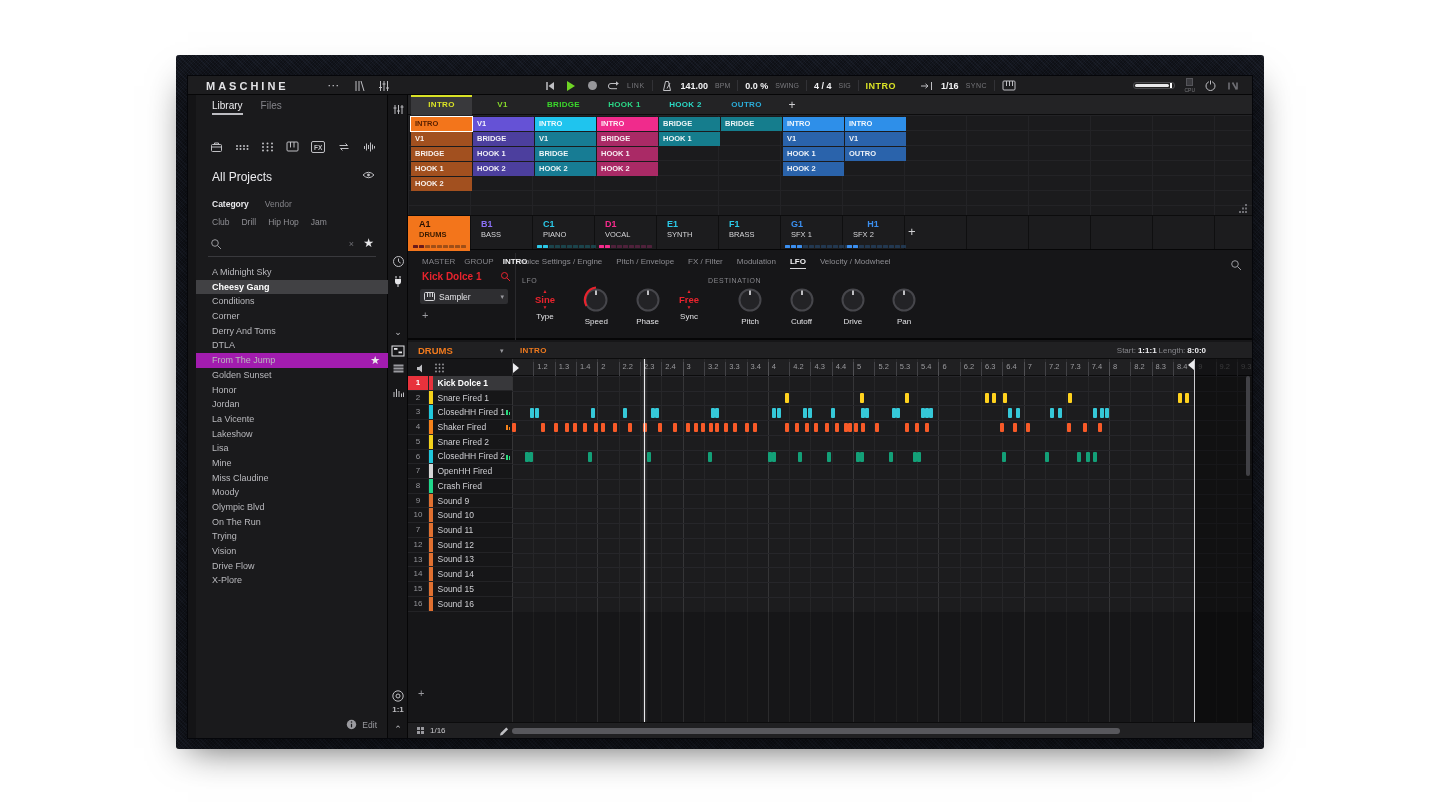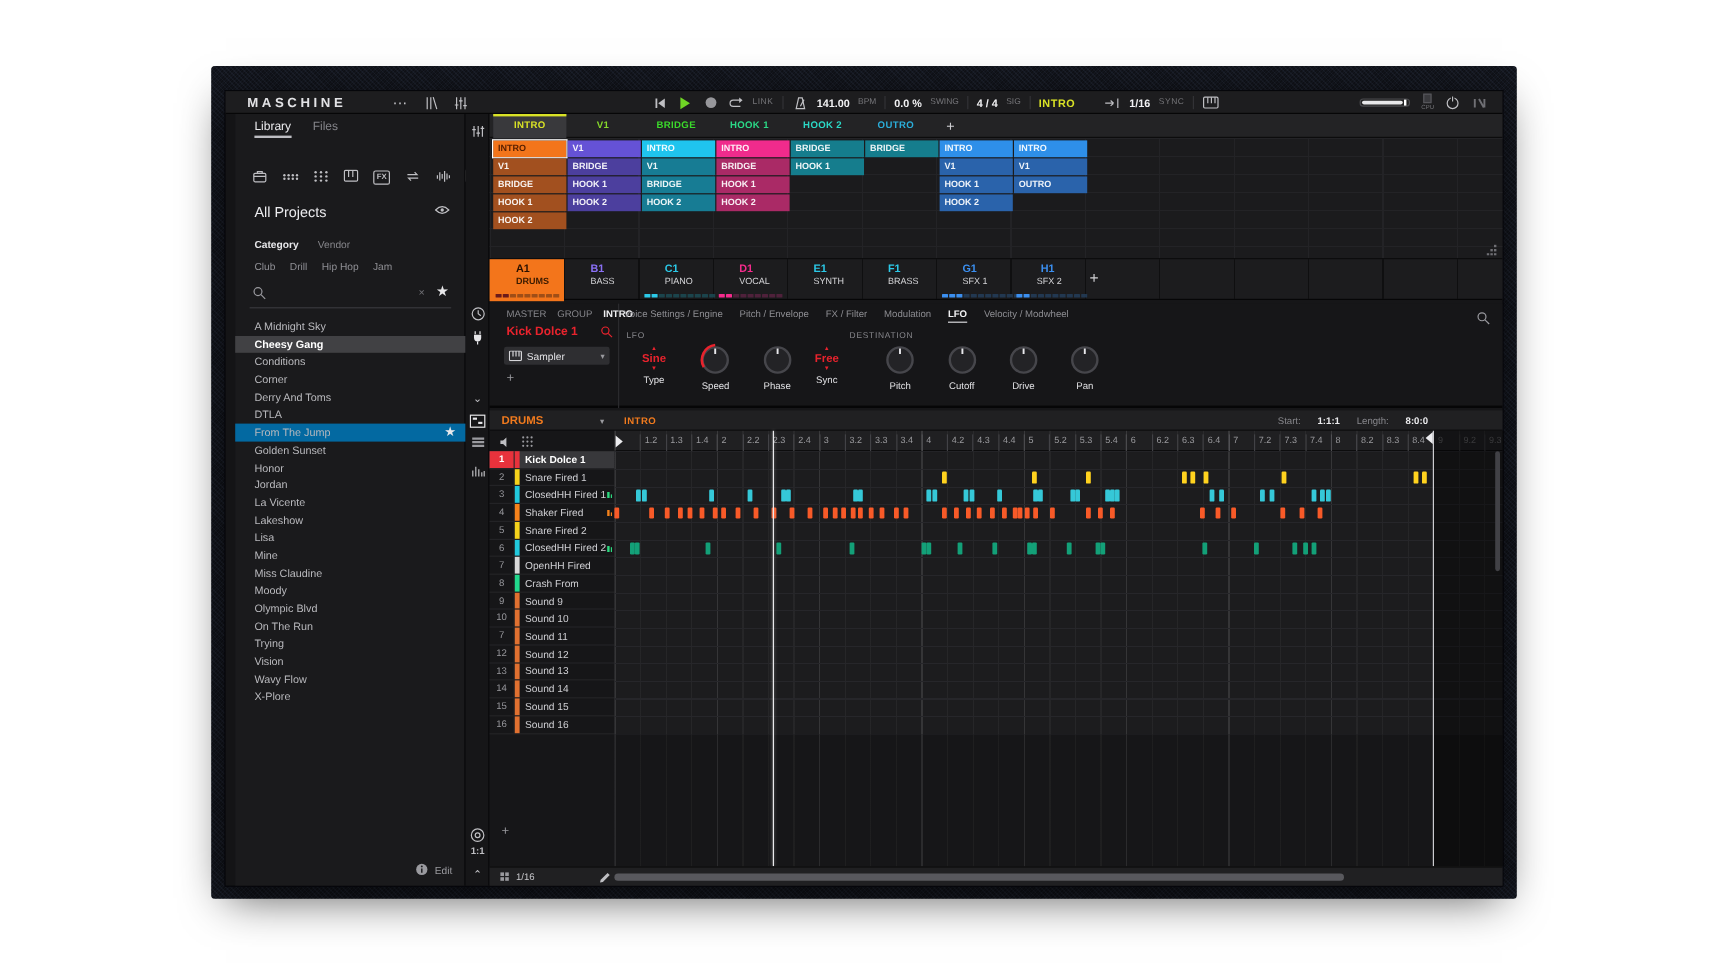--- a/index.html
+++ b/index.html
@@ -41,36 +41,36 @@
 .sb-filter .active{color:#e8e8eb;font-weight:bold}
 .sb-filter .idle{color:#85858a}
 .sb-tags{position:absolute;left:16px;top:122px;display:flex;gap:12px;font-size:8.5px;color:#8f8f94}
 .sb-search{position:absolute;left:12px;top:138px;width:168px;height:24px;border-bottom:1px solid #39393d}
 .sb-search .mag{position:absolute;left:2px;top:5px}
 .sb-search .clr{position:absolute;right:22px;top:6px;color:#6f6f74;font-size:9px}
 .sb-search .fav{position:absolute;right:2px;top:3px;color:#e8e8ea;font-size:12px}
 .sb-list{position:absolute;left:0;top:170px;width:192px}
 .sb-row{height:14.7px;line-height:14.7px;padding-left:16px;color:#b9b9bd;font-size:9px;position:relative;white-space:nowrap}
 .sb-row.sel{background:#414144;color:#fff;font-weight:bold}
-.sb-row.hl{background:#0369a1}
+.sb-row.hl{background:#a21caf}
 .sb-row .rowstar{position:absolute;right:8px;top:0;color:#e9e9ec;font-size:11px}
 .sb-edit{position:absolute;right:10px;bottom:8px;display:flex;align-items:center;gap:5px;color:#9a9a9f;font-size:8.5px}
 
 .icon-strip{position:absolute;left:200px;top:19px;width:20px;height:643px;background:#161618;border-right:1px solid #060607}
 .strip-ic{position:absolute;left:0;width:20px;display:flex;justify-content:center}
 
 .main{position:absolute;left:220px;top:19px;width:844px;height:643px;background:#161618}
 .scene-tabs{position:absolute;left:0;top:0;width:844px;height:20px;background:#232325;border-bottom:1px solid #0c0c0d;display:flex}
 .scene-tab{width:61px;height:20px;font-size:8px;font-weight:bold;text-align:center;padding-top:5px;letter-spacing:.3px}
 .scene-tab.active{background:#39393c;border-top:2px solid #d9e226;padding-top:3px}
 .scene-add{width:30px;text-align:center;color:#cfcfd2;font-size:12px;padding-top:3px}
 .pattern-grid{position:absolute;left:0;top:20px;width:844px;height:100px;background:#1b1b1d;background-image:repeating-linear-gradient(to bottom,#232326 0 1px,transparent 1px 15px),repeating-linear-gradient(to right,#232326 0 1px,transparent 1px 62px)}
 .pcell{position:absolute;height:14px;width:61px;font-size:7.5px;font-weight:bold;color:rgba(255,255,255,.92);padding:2px 0 0 4px;white-space:nowrap;overflow:hidden}
 .group-row{position:absolute;left:0;top:120px;width:844px;height:35px;background:#1c1c1e;border-top:1px solid #0c0c0d;border-bottom:1px solid #060607;background-image:repeating-linear-gradient(to right,#0f0f10 0 1px,transparent 1px 62px)}
-.gslot{position:absolute;top:0;width:62px;height:35px;padding:3px 22px}
+.gslot{position:absolute;top:0;width:62px;height:35px;padding:3px 11px}
 .gslot .gid{font-size:9px;font-weight:bold}
 .gslot .gname{font-size:7.5px;color:#d6d6d9;margin-top:1px;white-space:nowrap}
 .gdots{position:absolute;left:5px;bottom:3px;display:flex;gap:1.5px}
 .gdot{width:4.5px;height:3px;border-radius:.5px}
 .group-add{position:absolute;left:500px;top:8px;font-size:13px;color:#cfcfd2}
 
 .control{position:absolute;left:0;top:158px;width:844px;height:87px;background:#161618;border-bottom:2px solid #060607}
 .ctl-left{position:absolute;left:4px;top:0;width:104px;height:87px;border-right:1px solid #2a2a2d}
 .scope-tabs{position:absolute;left:10px;top:4px;display:flex;gap:9px;font-size:8px;color:#85858a}
 .scope-tabs .active{color:#f0f0f2;font-weight:bold}
@@ -86,21 +86,21 @@
 .param .plabel{font-size:8px;color:#e0e0e3;margin-top:2px}
 .param .pval{color:#e8232d;font-size:9.5px;font-weight:bold;line-height:11px}
 .param .arrow{color:#e8232d;font-size:5px;line-height:5px}
 .ctl-mag{position:absolute;right:10px;top:6px}
 
 .editor{position:absolute;left:0;top:247px;width:844px;height:396px;background:#161618}
 .ed-header{position:absolute;left:0;top:0;width:844px;height:17px;background:#202022;border-bottom:1px solid #0c0c0d}
 .ed-group{position:absolute;left:10px;top:3px;font-size:9.5px;font-weight:bold;color:#f07a1e}
 .ed-group-dd{position:absolute;left:92px;top:5px;color:#9a9a9f;font-size:7px}
 .ed-pattern{position:absolute;left:112px;top:4px;font-size:8px;font-weight:bold;color:#f07a1e;letter-spacing:.4px}
-.ed-startlen{position:absolute;right:62px;top:4px;font-size:8px;color:#87878c;display:flex;gap:14px}
+.ed-startlen{position:absolute;right:46px;top:4px;font-size:8px;color:#87878c;display:flex;gap:2px}
 .ed-startlen b{color:#ececef}
 .ruler{position:absolute;left:104px;top:17px;width:740px;height:17px;background:#202022;border-bottom:1px solid #0c0c0d}
 .tick{position:absolute;top:3px;height:14px;border-left:1px solid #3a3a3e;padding-left:3px;font-size:7.5px;color:#9a9a9e}
 .tick.dim{color:#5c5c60;border-left-color:#2c2c30}
 .tracklist{position:absolute;left:0;top:34px;width:104px}
 .trow{height:14.72px;display:flex;align-items:center;border-bottom:1px solid #232326;position:relative}
 .tnum{width:21px;text-align:center;font-size:8px;color:#96969b;border-right:1px solid #232326;height:100%;line-height:14.7px}
 .tnum.sel{background:#e8323c;color:#fff;font-weight:bold}
 .tstripe{width:3.5px;height:100%}
 .tname{padding-left:5px;font-size:8.5px;color:#cfcfd3;white-space:nowrap;overflow:hidden}
@@ -337,21 +337,21 @@
         <div class="sb-row">La Vicente</div>
         <div class="sb-row">Lakeshow</div>
         <div class="sb-row">Lisa</div>
         <div class="sb-row">Mine</div>
         <div class="sb-row">Miss Claudine</div>
         <div class="sb-row">Moody</div>
         <div class="sb-row">Olympic Blvd</div>
         <div class="sb-row">On The Run</div>
         <div class="sb-row">Trying</div>
         <div class="sb-row">Vision</div>
-        <div class="sb-row">Wavy Flow</div>
+        <div class="sb-row">Drive Flow</div>
         <div class="sb-row">X-Plore</div>
       </div>
     <div class="sb-edit">
       <span class="icon">
           <svg width="11" height="11">
             <circle cx="5.5" cy="5.5" r="4.7" fill="#9a9a9f"></circle>
             <path d="M5.5 4.8V8.3" stroke="#1a1a1c" stroke-width="1.2"></path>
             <circle cx="5.5" cy="3" r=".8" fill="#1a1a1c"></circle>
           </svg>
         </span>
@@ -780,21 +780,21 @@
             </div>
           </div>
           <div class="trow">
             <div class="tnum">7</div>
             <div class="tstripe" style="background: rgb(216, 216, 216);"></div>
             <div class="tname">OpenHH Fired</div>
           </div>
           <div class="trow">
             <div class="tnum">8</div>
             <div class="tstripe" style="background: rgb(33, 216, 140);"></div>
-            <div class="tname">Crash From</div>
+            <div class="tname">Crash Fired</div>
           </div>
           <div class="trow">
             <div class="tnum">9</div>
             <div class="tstripe" style="background: rgb(224, 112, 48);"></div>
             <div class="tname">Sound 9</div>
           </div>
           <div class="trow">
             <div class="tnum">10</div>
             <div class="tstripe" style="background: rgb(224, 112, 48);"></div>
             <div class="tname">Sound 10</div>

